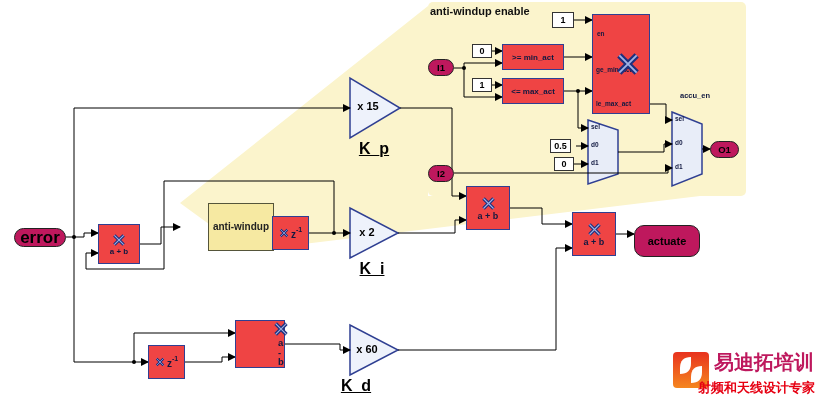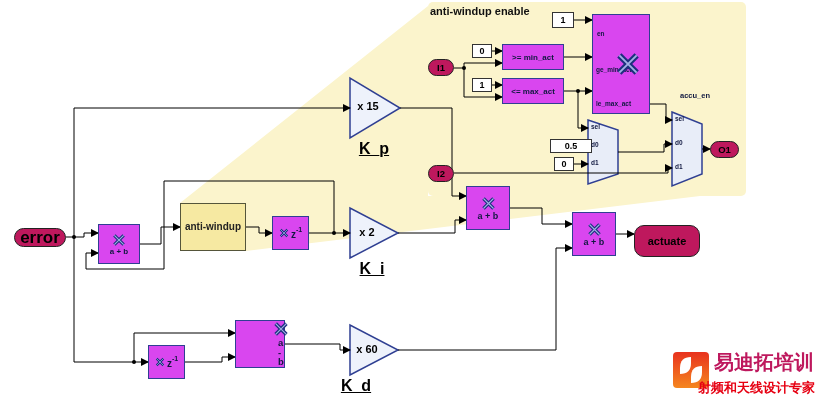--- a/index.html
+++ b/index.html
@@ -3,25 +3,25 @@
 <meta charset="utf-8">
 <style>
   html,body{margin:0;padding:0;background:#ffffff;}
   .canvas{position:relative;width:822px;height:405px;background:#ffffff;
           font-family:"Liberation Sans",sans-serif;overflow:hidden;}
   .layer{position:absolute;left:0;top:0;width:822px;height:405px;}
   .tri{fill:#eef2fb;stroke:#2f3f92;stroke-width:1.5;}
   .blk-shape{fill:#e8edf8;stroke:#2f3f92;stroke-width:1.5;}
   .wire{fill:none;stroke:#000;stroke-width:1;}
   .abs{position:absolute;box-sizing:border-box;}
-  .blk{position:absolute;box-sizing:border-box;background:#d946ef;border:1.5px solid #2f3f92;
+  .blk{position:absolute;box-sizing:border-box;background:#ef4444;border:1.5px solid #2f3f92;
        display:flex;flex-direction:column;align-items:center;justify-content:center;gap:1px;color:#101840;}
   .blk-row{flex-direction:row;gap:2px;}
   .blk-label{font-weight:bold;color:#101840;line-height:1;}
-  .yellow-blk{background:#f6e9a2;border:1.4px solid #55553a;color:#222;}
+  .yellow-blk{background:#f6e9a2;border:1.4px solid #55553a;color:#222;margin-left:28px;}
   .port-oval{position:absolute;box-sizing:border-box;background:#be185d;border:1.3px solid #222;
              border-radius:10px;display:flex;align-items:center;justify-content:center;
              font-weight:bold;color:#000;}
   .const{position:absolute;box-sizing:border-box;background:#fff;border:1.2px solid #333;
          display:flex;align-items:center;justify-content:center;font-size:9px;font-weight:bold;color:#000;}
   .pp{position:absolute;font-size:6.5px;font-weight:bold;color:#101840;line-height:1;white-space:nowrap;}
   .mux-ov{position:absolute;box-sizing:border-box;background:transparent;}
   .gain-text{position:absolute;font-size:11px;font-weight:bold;color:#000;text-align:center;line-height:1;}
   .gain-name{position:absolute;font-size:16px;font-weight:bold;color:#000;text-align:center;line-height:1;text-decoration:underline;}
   .detail-title{position:absolute;font-size:11px;font-weight:bold;color:#111;line-height:1;}
@@ -188,21 +188,21 @@
     <span class="pp" style="left:3px;top:52px;">ge_min_act</span>
     <span class="pp" style="left:3px;top:86px;">le_max_act</span>
     <svg width="26" height="26" viewBox="0 0 24 24" style="position:absolute;left:22px;top:36px;">
       <path d="M4,4 L20,20 M20,4 L4,20" stroke="#1d2f7e" stroke-width="5.5" fill="none"></path>
       <path d="M4,4 L20,20 M20,4 L4,20" stroke="#9fb1e4" stroke-width="1.8" fill="none"></path>
     </svg>
   </div>
 
   <div class="sig-label" style="left:680px;top:92px;">accu_en</div>
 
-  <div class="const" style="left:550px;top:139px;width:42px;height:14px;">0.5</div>
+  <div class="const" style="left:550px;top:139px;width:21px;height:14px;">0.5</div>
 
   <div class="const" style="left:554px;top:157px;width:20px;height:14px;">0</div>
 
   <div class="mux-ov" style="left:588px;top:120px;width:30px;height:64px;">
     <span class="pp" style="left:3px;top:4px;">sel</span>
     <span class="pp" style="left:3px;top:22px;">d0</span>
     <span class="pp" style="left:3px;top:40px;">d1</span>
   </div>
 
   <div class="mux-ov" style="left:672px;top:112px;width:30px;height:74px;">

